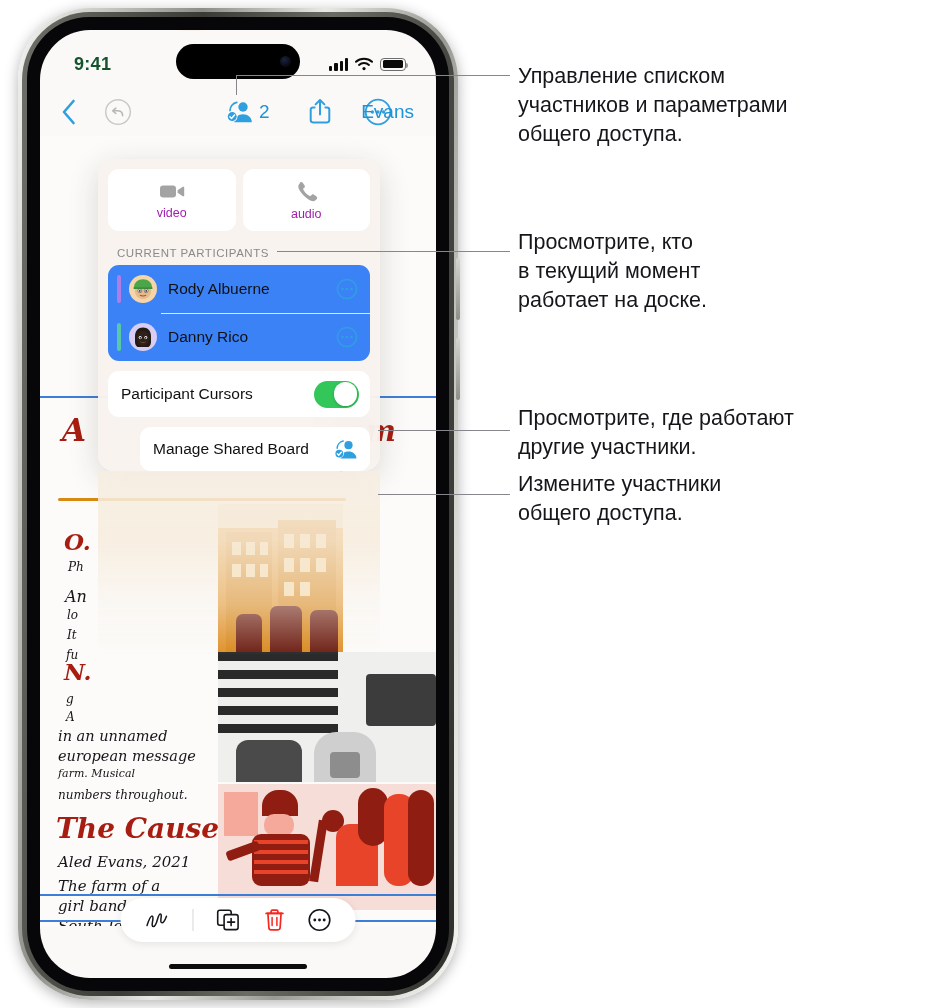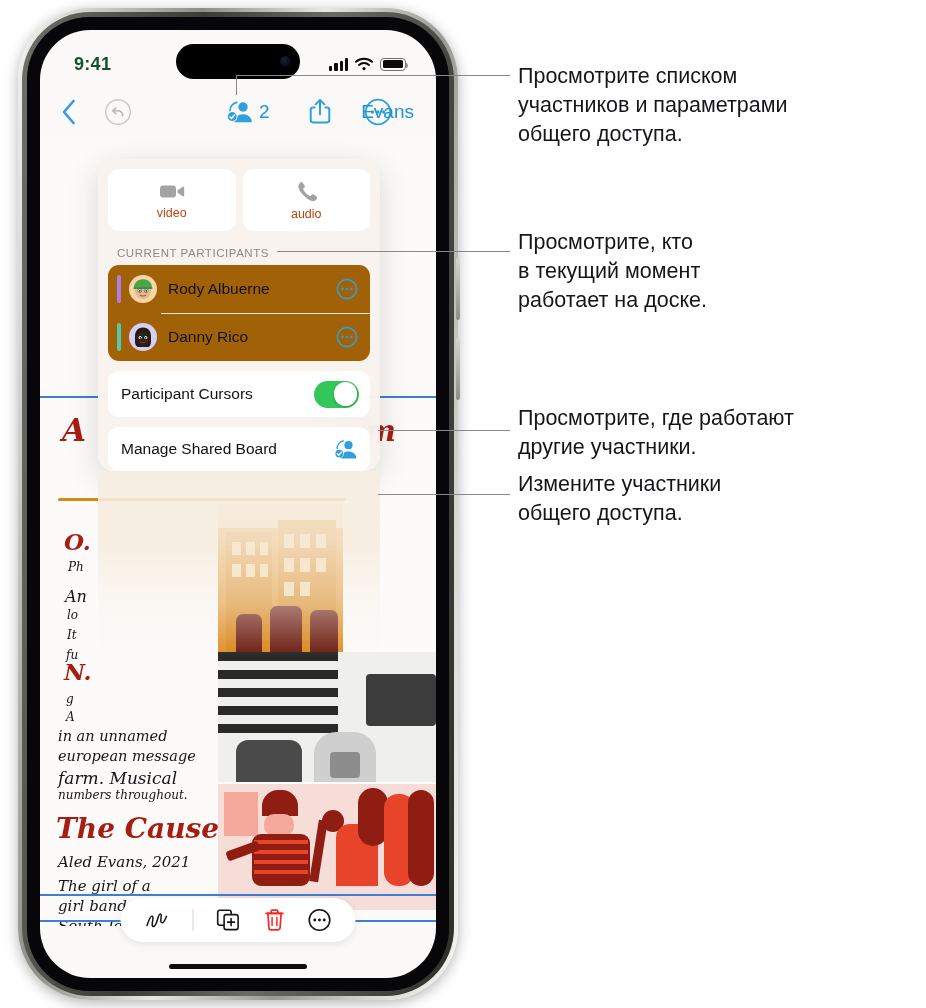--- a/index.html
+++ b/index.html
@@ -125,27 +125,27 @@
     border-radius: 0 0 16px 16px; pointer-events:none;
   }
 
   .mva { display:flex; gap: 7px; }
   .mva-btn {
     flex:1; height: 62px; background:#fff; border-radius: 11px;
     display:flex; flex-direction:column; align-items:center; justify-content:center; gap:5px;
   }
   .mva-lbl { font-size: 12.5px; }
   .mva-lbl.on { color:#3ab0ef; }
-  .mva-lbl.off { color:#c2410c; }
+  .mva-lbl.off { color:#a21caf; }
 
   .sect-hdr {
     font-size: 11.5px; color:#8a8a8a; letter-spacing:.55px;
     padding: 16px 0 6px 9px;
   }
-  .card { background:#a16207; border-radius: 11px; overflow:hidden; }
+  .card { background:#3b82f6; border-radius: 11px; overflow:hidden; }
   .prow { display:flex; align-items:center; height: 48px; padding: 0 12px 0 0; position:relative; }
   .prow + .prow::before {
     content:""; position:absolute; left: 53px; right:0; top:0; height:1px; background:#e6e6e6;
   }
   .cbar { width: 4px; height: 28px; border-radius: 2px; margin-left: 9px; }
   .memoji {
     width: 28px; height: 28px; border-radius:50%; margin-left: 8px;
     position:relative; overflow:hidden; flex:none;
   }
   .pname { flex:1; font-size: 15.5px; color:#111; margin-left: 11px; }
@@ -154,21 +154,21 @@
     background:#fff; border-radius: 11px; height: 46px; margin-top: 10px;
     display:flex; align-items:center; padding: 0 11px 0 13px;
   }
   .togrow .lbl { flex:1; font-size: 15.5px; color:#111; }
   .switch { width: 45px; height: 27px; border-radius: 14px; background:#33c75a; position:relative; }
   .switch .knob { position:absolute; right:1.7px; top:1.7px; width:23.6px; height:23.6px;
     border-radius:50%; background:#fff; box-shadow:0 1px 3px rgba(0,0,0,.22); }
 
   .mngrow {
     background:#fff; border-radius: 11px; height: 44px; margin-top: 10px;
-    display:flex; align-items:center; padding: 0 12px 0 13px;
+    display:flex; align-items:center; padding: 0 12px 0 13px; margin-left: 32px;
   }
   .mngrow .lbl { flex:1; font-size: 15.5px; color:#111; }
 
   
   .bottom-rule { position:absolute; left:0; bottom: 82px; width:100%; height:1.6px; background:#3d7fd8; z-index:4; }
   .btoolbar {
     position:absolute; left: 50%; transform:translateX(-50%); bottom: 36px;
     height: 44px; background:#fff; border-radius: 22px; z-index: 8;
     display:flex; align-items:center; gap: 22px; padding: 0 24px;
     box-shadow: 0 2px 9px rgba(0,0,0,.09);
@@ -212,26 +212,26 @@
         <span class="hw-blk" style="left:27px; top:472px; font-size:12px;">lo</span>
         <span class="hw-blk" style="left:27px; top:492px; font-size:12px;">It</span>
         <span class="hw-blk" style="left:26px; top:512px; font-size:12px;">fu</span>
 
         <span class="hw-red" style="left:24px; top:522px; font-size:23px;">N.</span>
         <span class="hw-blk" style="left:26px; top:556px; font-size:12px;">g</span>
         <span class="hw-blk" style="left:26px; top:574px; font-size:12px;">A</span>
 
         <span class="hw-blk" style="left:18px; top:592px; font-size:14.5px;">in an unnamed</span>
         <span class="hw-blk" style="left:18px; top:612px; font-size:14.5px;">european message</span>
-        <span class="hw-blk" style="left:18px; top:632px; font-size:17px;">farm. Musical</span>
+        <span class="hw-blk" style="left:18px; top:632px; font-size:11px;">farm. Musical</span>
         <span class="hw-blk" style="left:18px; top:652px; font-size:12px;">numbers throughout.</span>
 
         <span class="hw-red" style="left:16px; top:676px; font-size:28px;">The Causes</span>
         <span class="hw-blk" style="left:18px; top:718px; font-size:15px;">Aled Evans, 2021</span>
-        <span class="hw-blk" style="left:18px; top:742px; font-size:15px;">The girl of a</span>
+        <span class="hw-blk" style="left:18px; top:742px; font-size:15px;">The farm of a</span>
         <span class="hw-blk" style="left:18px; top:762px; font-size:15px;">girl band from</span>
         <span class="hw-blk" style="left:18px; top:782px; font-size:15px;">South Jersey and</span>
 
         <div class="tile tile-city" style="left:178px; top:368px; width:125px; height:148px;">
           <div class="bldg" style="left:8px; top:28px; width:46px; height:120px;"></div>
           <div class="bldg" style="left:60px; top:16px; width:58px; height:132px;"></div>
           <div class="win" style="left:14px; top:38px; width:9px; height:13px;"></div>
           <div class="win" style="left:28px; top:38px; width:9px; height:13px;"></div>
           <div class="win" style="left:42px; top:38px; width:8px; height:13px;"></div>
           <div class="win" style="left:14px; top:60px; width:9px; height:13px;"></div>
@@ -467,21 +467,21 @@
   <div class="leader-v" style="left:236px; top:75px; height:20px;"></div>
   <div class="leader" style="left:236px; top:75px; width:274px;"></div>
 
   <div class="leader" style="left:277px; top:251px; width:233px;"></div>
 
   <div class="leader" style="left:378px; top:430px; width:132px;"></div>
 
   <div class="leader" style="left:378px; top:494px; width:132px;"></div>
 
   <div class="ann" style="left:518px; top:62px; width:400px;">
-    <div>Просмотрите списком</div>
+    <div>Управление списком</div>
     <div>участников и параметрами</div>
     <div>общего доступа.</div>
   </div>
 
   <div class="ann" style="left:518px; top:228px; width:400px;">
     <div>Просмотрите, кто</div>
     <div>в текущий момент</div>
     <div>работает на доске.</div>
   </div>
 

